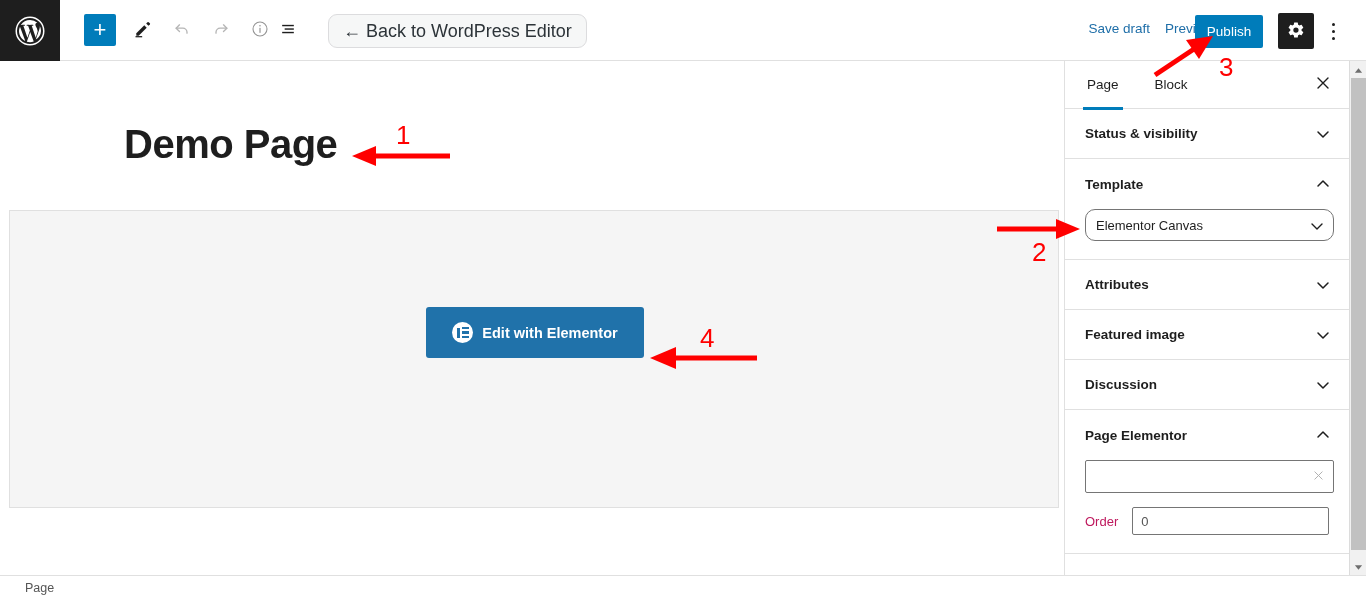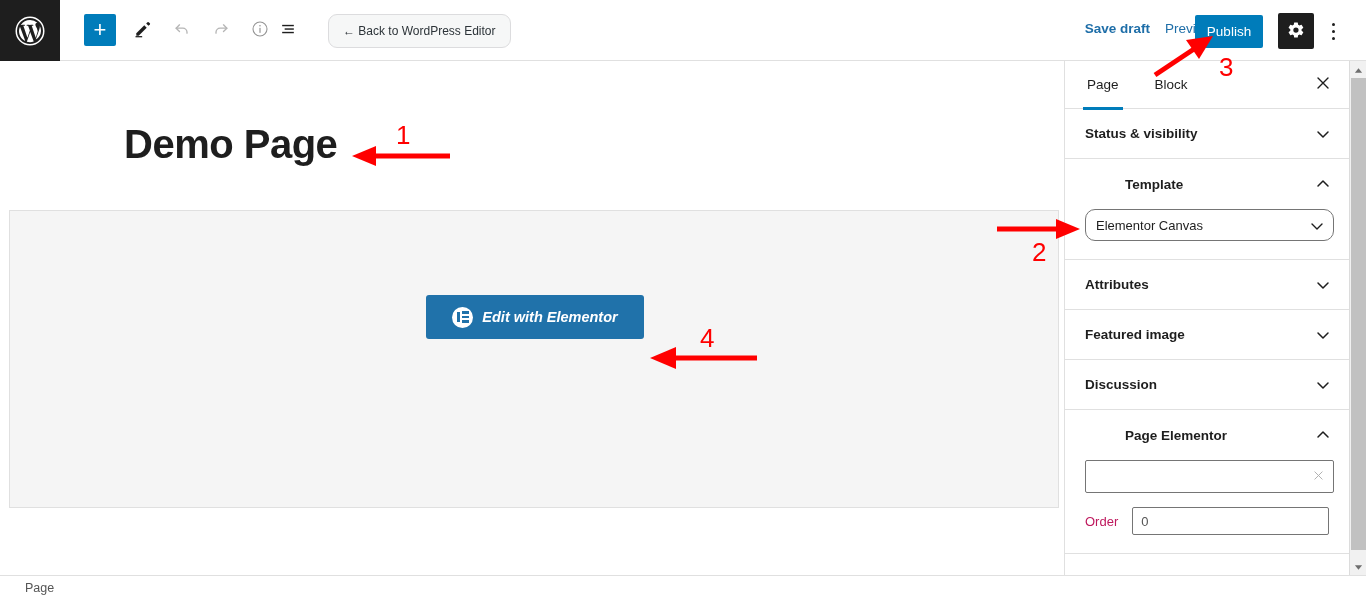--- a/index.html
+++ b/index.html
@@ -39,30 +39,29 @@
     font-size: 22px; line-height: 1; color: #fff; font-weight: 300;
   }
 
   .back-btn {
     position: absolute; left: 328px; top: 14px;
     height: 34px; padding: 0 14px;
     display: flex; align-items: center;
     background: #f6f7f7;
     border: 1px solid #dcdcde;
     border-radius: 9px;
-    font-size: 12px; color: #2c3338;
+    font-size: 18px; color: #2c3338;
     cursor: pointer;
     white-space: nowrap;
   }
 
   .save-draft {
     position: absolute; right: 216px; top: 21px;
     font-size: 13.5px; color: #1e6ea8; cursor: pointer;
     text-decoration: none;
-    font-weight: bold;
   }
   .preview-link {
     position: absolute; right: 153px; top: 21px;
     font-size: 13.5px; color: #1e6ea8; cursor: pointer;
     text-decoration: none;
   }
   .publish-btn {
     position: absolute; left: 1195px; top: 15px;
     width: 68px; height: 33px;
     background: #007cba; color: #fff;
@@ -104,28 +103,27 @@
     letter-spacing: -0.5px;
     line-height: 1;
   }
   .elementor-panel {
     position: absolute; left: 9px; top: 149px;
     width: 1050px; height: 298px;
     background: #f5f5f5;
     border: 1px solid #e0e0e0;
   }
   .elementor-btn {
-    position: absolute; left: 416px; top: 84px;
-    width: 218px; height: 44px;
+    position: absolute; left: 416px; top: 96px;
+    width: 218px; height: 51px;
     background: #2072aa;
     border: none; border-radius: 3px;
     display: flex; align-items: center; justify-content: center;
     gap: 9px;
     cursor: pointer;
-    font-style: italic;
   }
   .elementor-btn .label {
     color: #ffffff; font-size: 14.5px; font-weight: bold;
     font-family: "Liberation Sans", sans-serif;
   }
   .el-icon {
     width: 21px; height: 21px; border-radius: 50%;
     background: #ffffff;
     display: flex; align-items: center; justify-content: center;
   }
@@ -177,21 +175,21 @@
     transform: translateY(-50%);
     width: 16px; height: 16px;
   }
 
   .panel-open {
     border-bottom: 1px solid #e0e0e0;
     padding: 0 20px 18px 20px;
   }
   .panel-open .head {
     position: relative; height: 50px;
-    display: flex; align-items: center; cursor: pointer; margin-left: 40px;
+    display: flex; align-items: center; cursor: pointer;
   }
   .panel-open .head .ptitle { font-size: 13.5px; color: #1e1e1e; font-weight: bold; }
   .panel-open .head .chev {
     position: absolute; right: -2px; top: 50%; transform: translateY(-50%);
     width: 16px; height: 16px;
   }
 
   .tpl-select {
     width: 249px; height: 32px;
     border: 1px solid #757575; border-radius: 10px;

